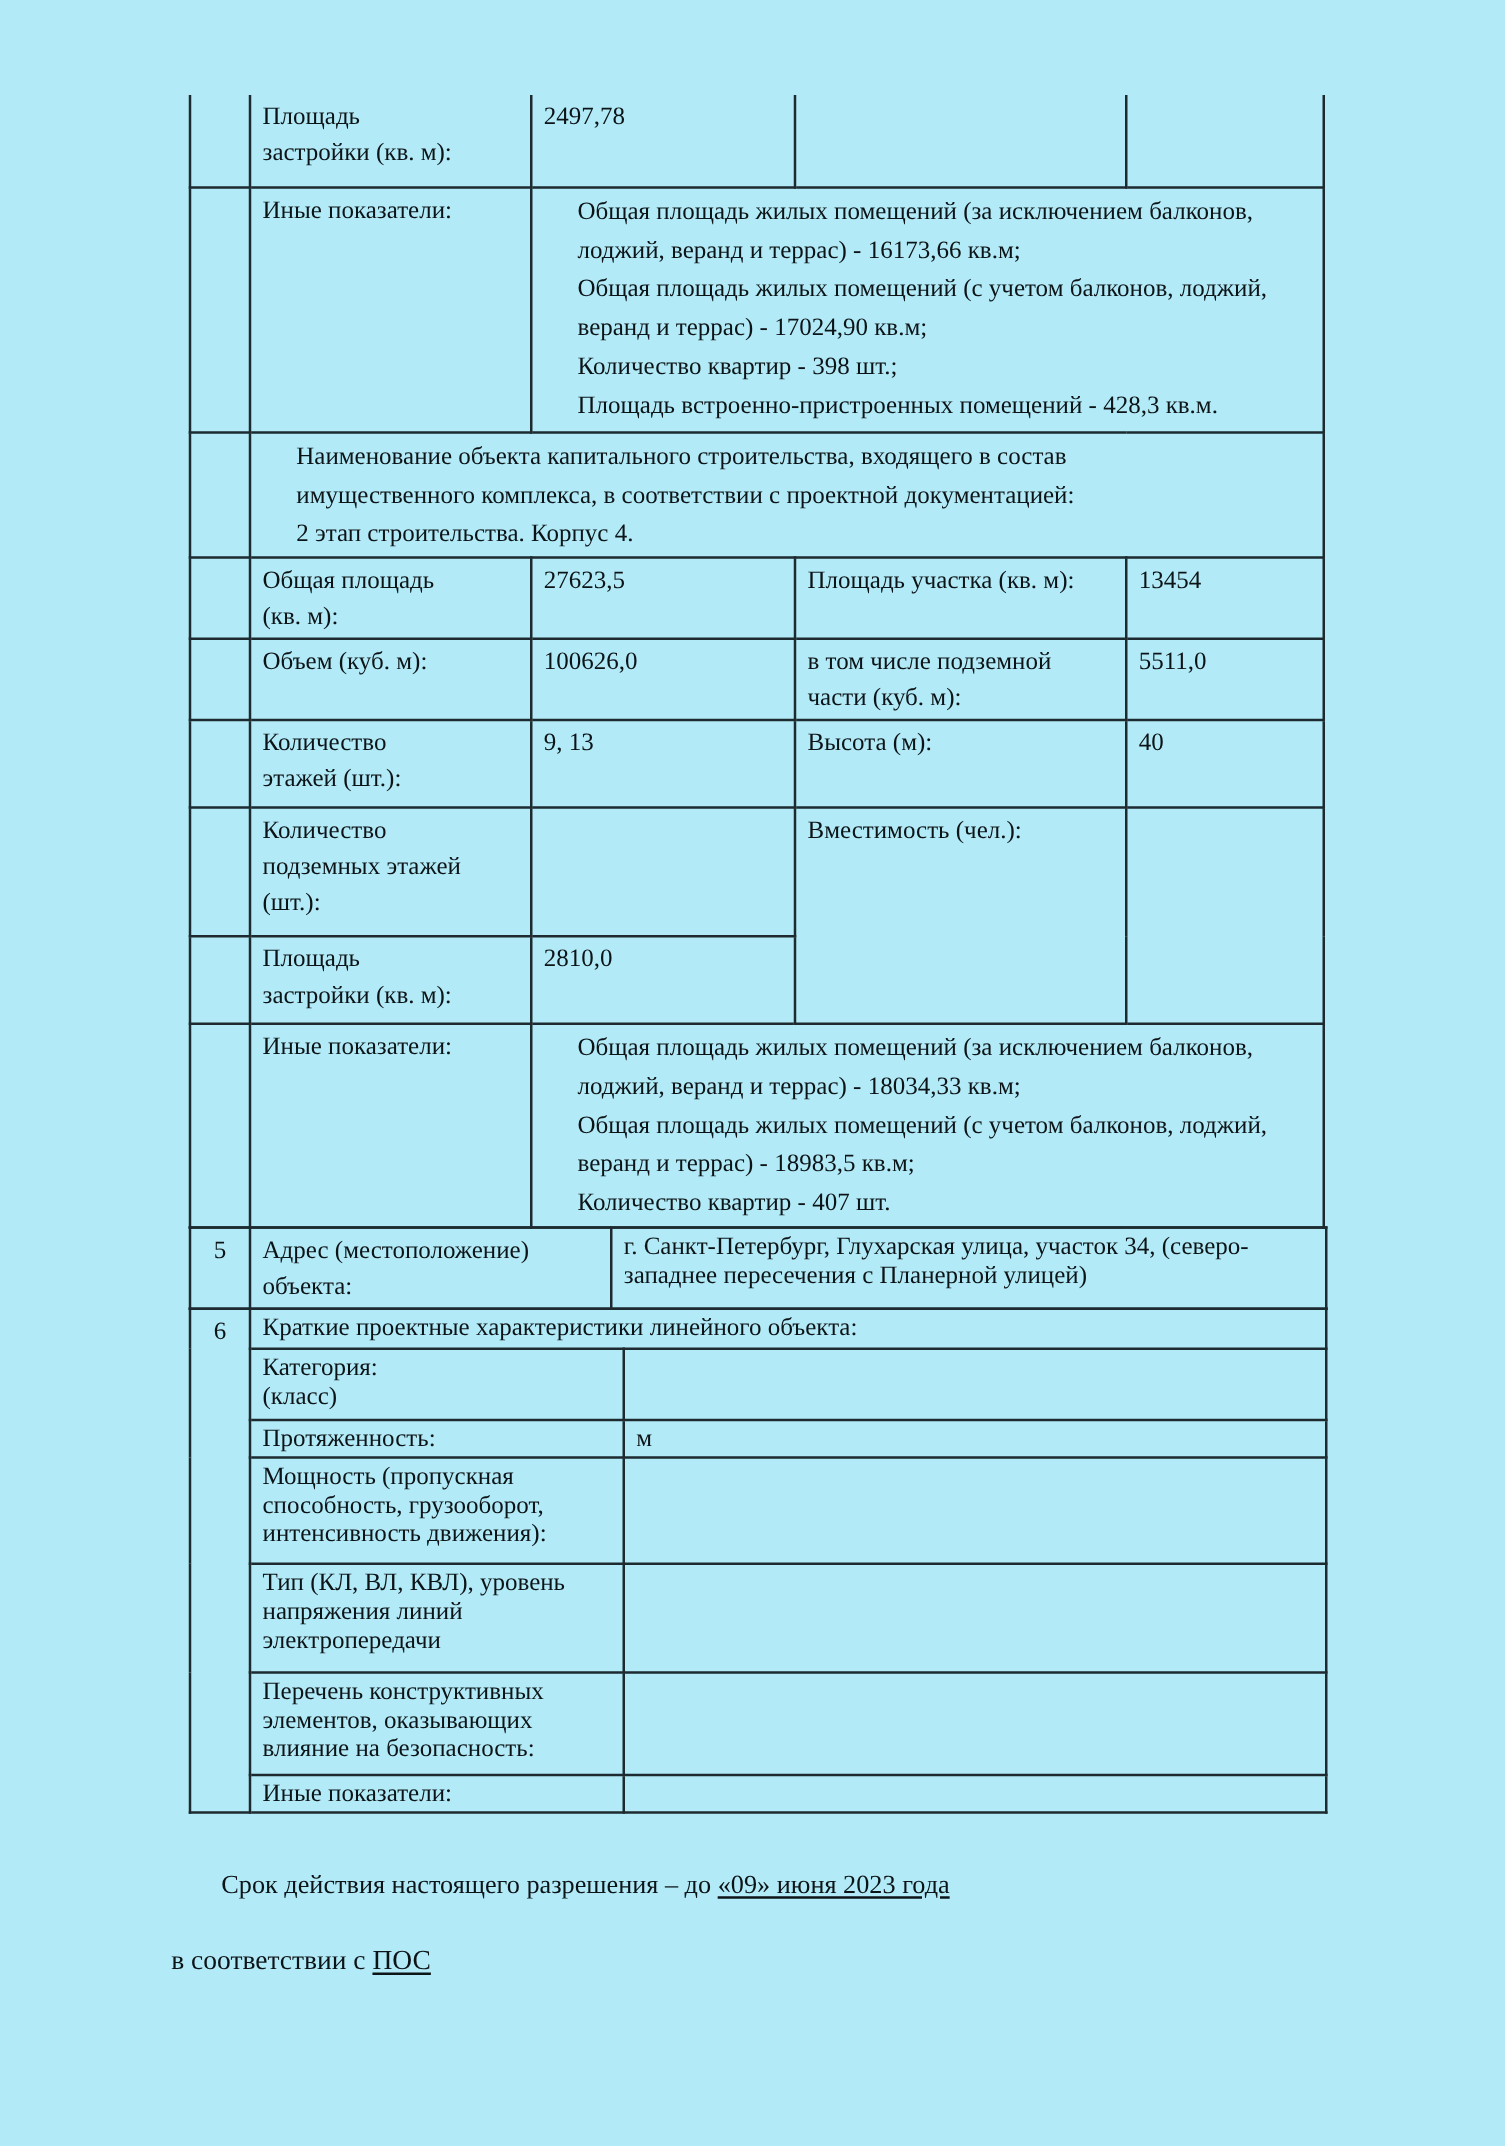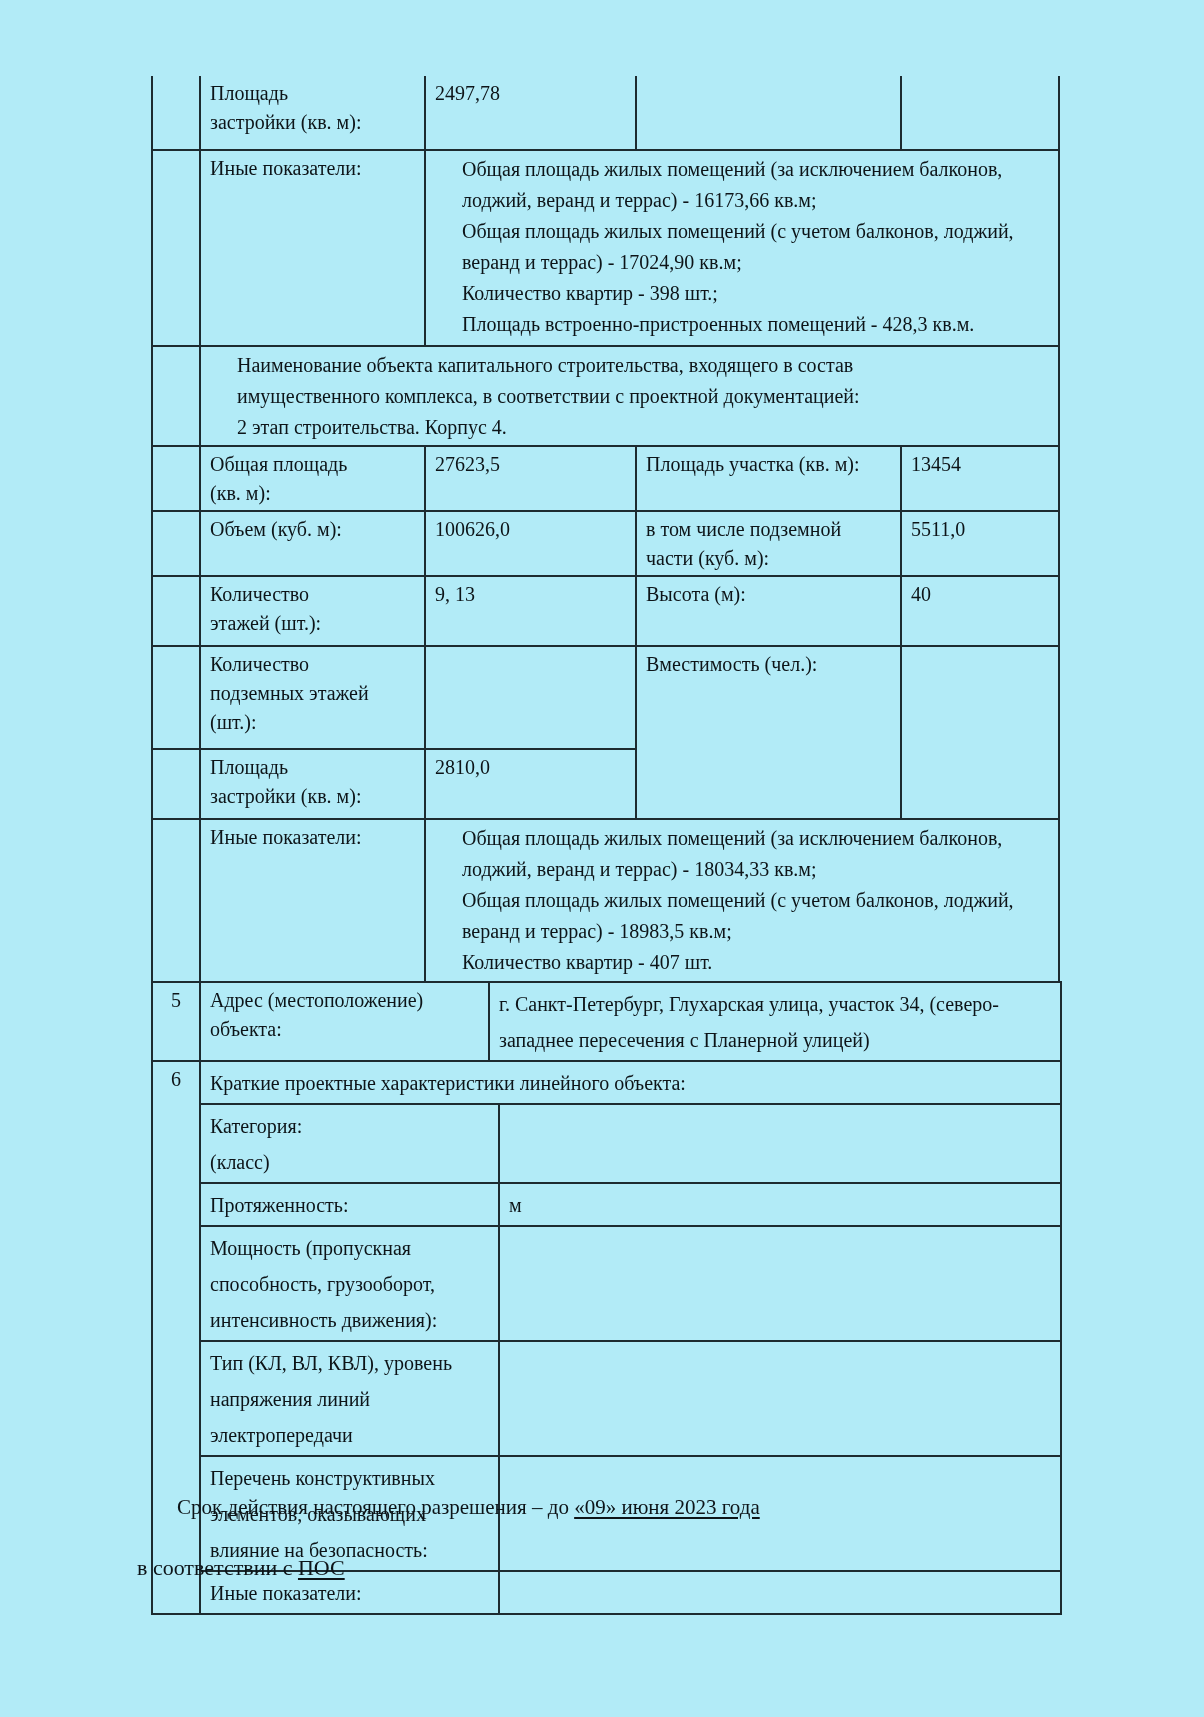--- a/index.html
+++ b/index.html
@@ -24,21 +24,21 @@
     padding:3px 9px 2px 9px;
     font-size:20px;
     line-height:29px;
     overflow:hidden;
     word-wrap:break-word;
   }
   .t1 tr.first td{border-top:none;}
   .t2,.t3{margin-top:-2px;}
   td.num{text-align:center;padding-left:2px;padding-right:2px;}
   .lines31{line-height:31px;padding-left:36px;}
-  .lines27{line-height:36px;}
+  .lines27{line-height:23px;}
   .b{font-weight:normal;}
   .u{text-decoration:underline;text-underline-offset:3px;font-family:Liberation Serif, serif;}
   .footer-line{position:absolute;font-size:21px;line-height:30px;white-space:nowrap;}
   #footer-validity{left:177px;top:1492px;}
   #footer-accordance{left:137px;top:1553px;font-size:22px;}
 </style>
 </head>
 <body>
 
 <div id="doc">
@@ -147,21 +147,21 @@
       <td class="lines27">м</td>
     </tr>
     <tr style="height:85px">
       <td class="lines27">Мощность (пропускная<br>способность, грузооборот,<br>интенсивность движения):</td>
       <td></td>
     </tr>
     <tr style="height:87px">
       <td class="lines27">Тип (КЛ, ВЛ, КВЛ), уровень<br>напряжения линий<br>электропередачи</td>
       <td></td>
     </tr>
-    <tr style="height:92px">
+    <tr style="height:82px">
       <td class="lines27">Перечень конструктивных<br>элементов, оказывающих<br>влияние на безопасность:</td>
       <td></td>
     </tr>
     <tr style="height:29px">
       <td class="lines27">Иные показатели:</td>
       <td></td>
     </tr>
   </tbody>
     </table>
 

